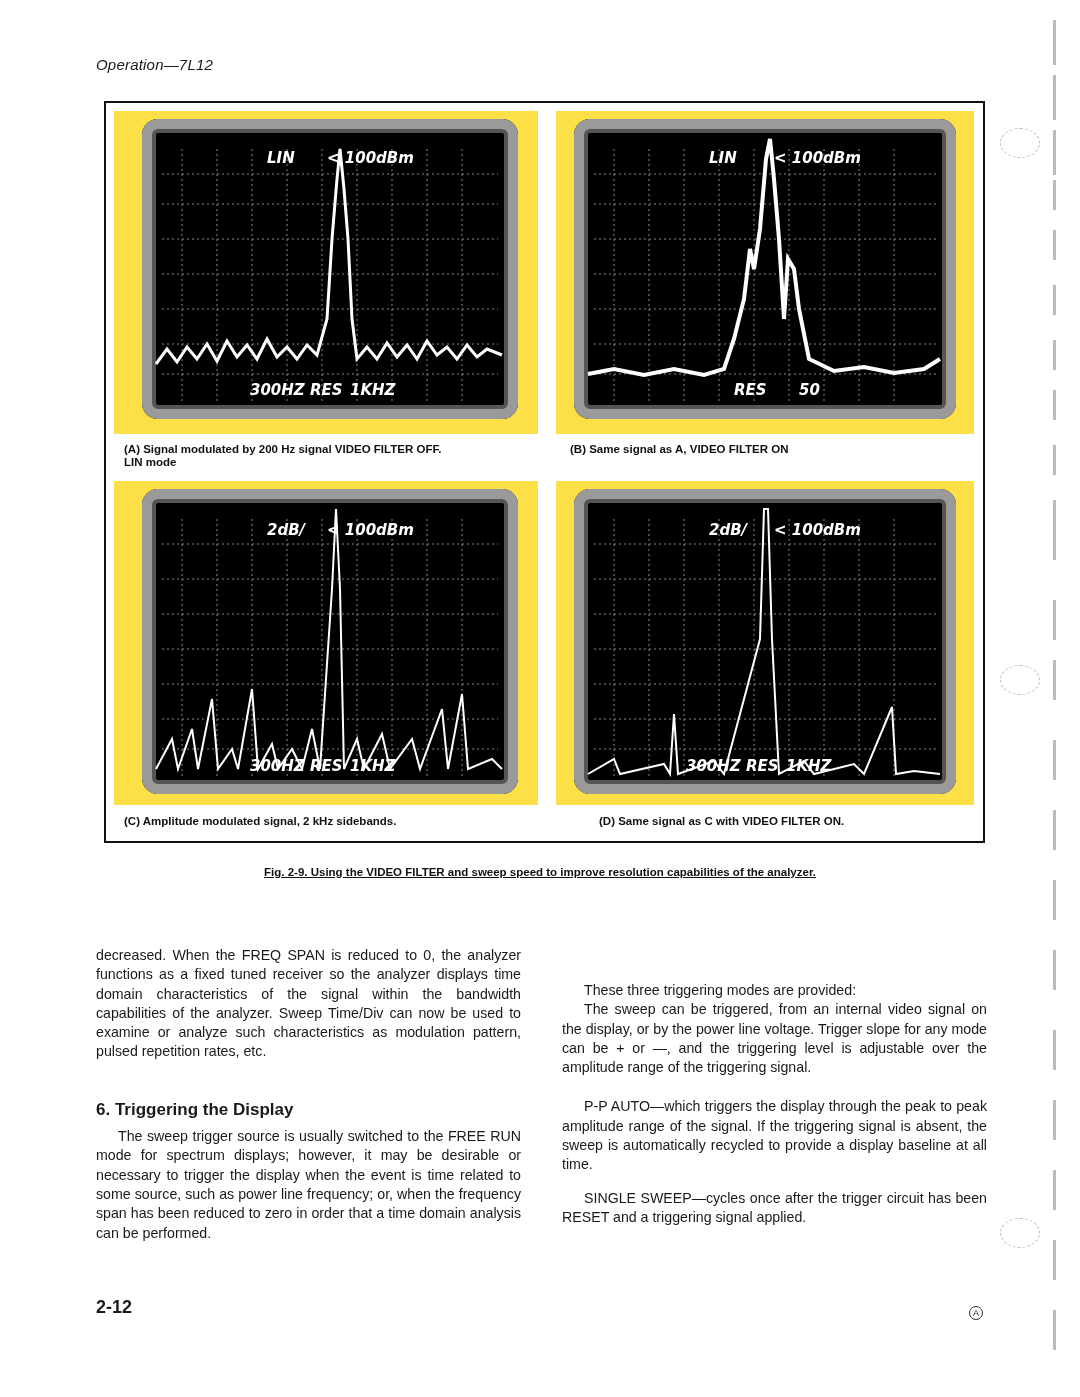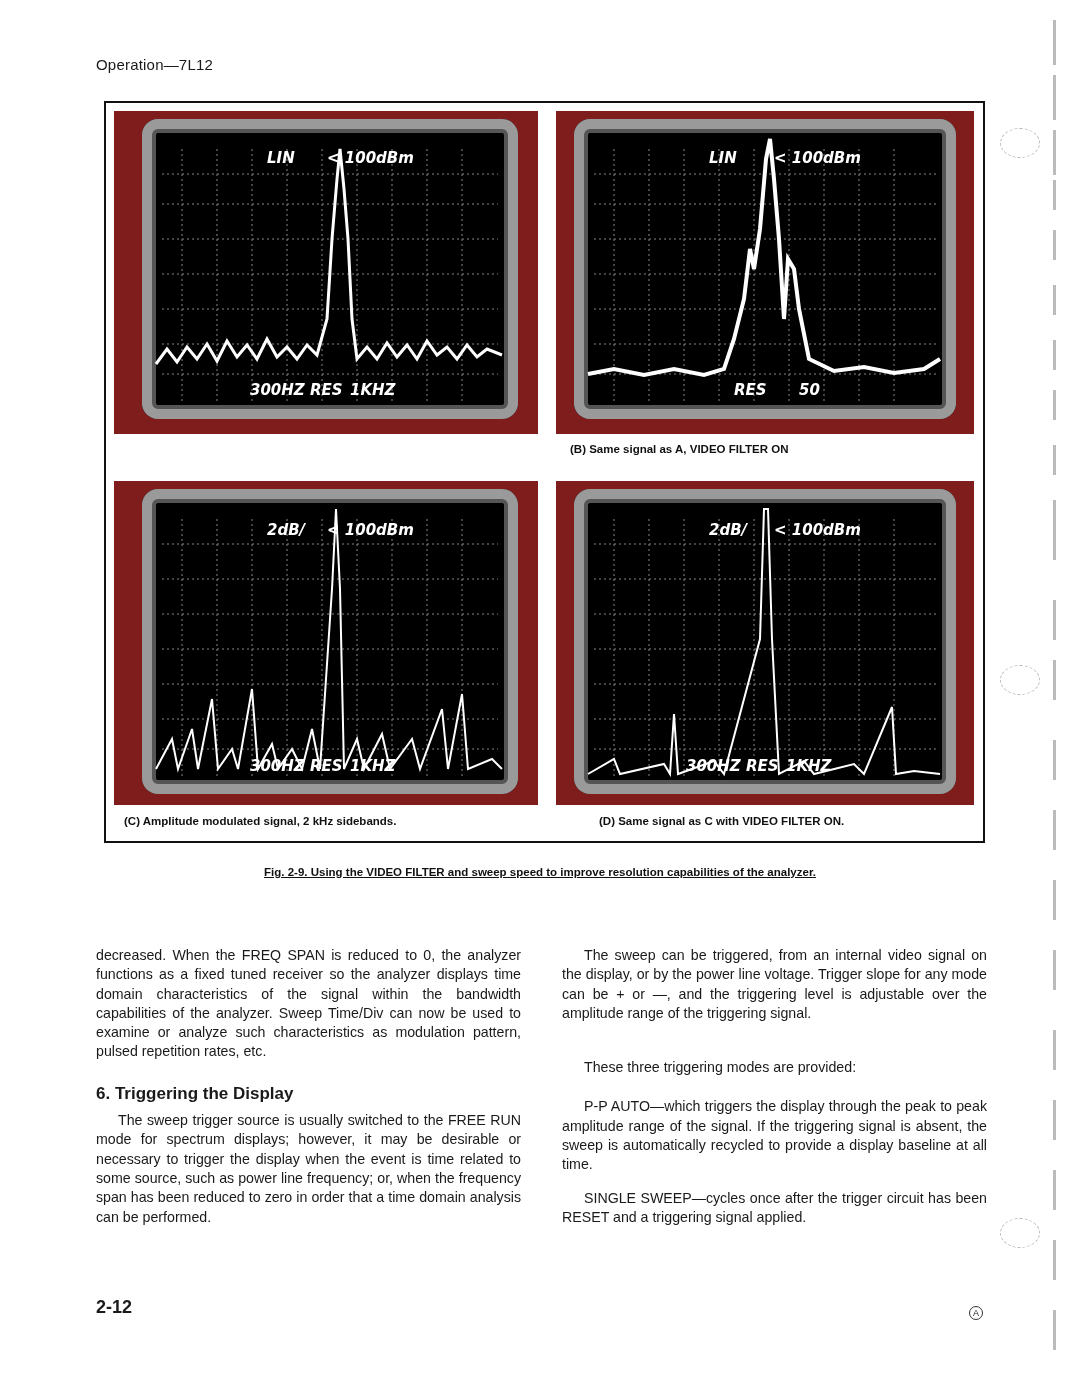--- a/index.html
+++ b/index.html
@@ -1,25 +1,25 @@
 <!DOCTYPE html>
 <html><head>
 <meta charset="utf-8">
 <style>
   * { box-sizing: border-box; margin: 0; padding: 0; }
   html, body { width: 1080px; height: 1397px; background: #fff; overflow: hidden; }
   body { position: relative; font-family: "Liberation Sans", sans-serif; color: #1a1a1a; }
 
-  .running-head { position: absolute; left: 96px; top: 56px; font-size: 15px; letter-spacing: 0.2px; }
+  .running-head { position: absolute; left: 96px; top: 56px; font-size: 15px; letter-spacing: 0.2px; font-style: italic; }
 
   .figure-frame {
     position: absolute; left: 104px; top: 101px; width: 881px; height: 742px;
     border: 2px solid #111;
   }
-  .panel { position: absolute; background: #7f1d1d; overflow: hidden; }
+  .panel { position: absolute; background: #fde047; overflow: hidden; }
   .crt {
     position: absolute; border-radius: 16px;
     background: #000;
     box-shadow: 0 0 0 10px #9a9a9a inset, 0 0 0 14px #555 inset;
   }
   .crt svg { position: absolute; left: 0; top: 0; width: 100%; height: 100%; }
   .crt-label {
     position: absolute; color: #fff; font-family: "DejaVu Sans", sans-serif;
     font-weight: bold; font-style: italic; font-size: 15px; white-space: nowrap;
   }
@@ -71,20 +71,24 @@
             <line x1="20" y1="255" x2="356" y2="255"></line>
         </g>
         <polyline fill="none" stroke="#fff" stroke-width="3" points="14,245 25,230 35,243 45,228 55,240 65,225 75,242 85,222 95,238 105,226 115,240 125,220 135,238 145,228 155,240 165,226 175,236 185,200 190,120 195,60 198,30 202,70 206,120 210,200 215,240 225,228 235,240 245,224 255,238 265,226 275,240 285,222 295,236 305,228 315,240 325,226 335,238 345,230 360,236"></polyline>
       </svg>
       <span class="crt-label" style="left:125px;top:30px;">LIN</span>
       <span class="crt-label" style="left:185px;top:30px;">&lt; 100dBm</span>
       <span class="crt-label" style="left:108px;top:262px;">300HZ RES</span>
       <span class="crt-label" style="left:208px;top:262px;">1KHZ</span>
     </div>
   </div>
+  <div class="caption" style="left:18px;top:340px;width:420px;">
+    <div>(A)  Signal modulated by 200 Hz signal VIDEO FILTER OFF.</div>
+    <div>LIN mode</div>
+  </div>
 
   <div class="panel" style="left:450px;top:8px;width:418px;height:323px;">
     <div class="crt" style="left:18px;top:8px;width:382px;height:300px;">
       <svg viewBox="0 0 382 300" preserveAspectRatio="none">
         <g stroke="#888" stroke-width="1" stroke-dasharray="2,3">
           <line x1="40" y1="30" x2="40" y2="285"></line>
             <line x1="75" y1="30" x2="75" y2="285"></line>
             <line x1="110" y1="30" x2="110" y2="285"></line>
             <line x1="145" y1="30" x2="145" y2="285"></line>
             <line x1="180" y1="30" x2="180" y2="285"></line>
@@ -176,27 +180,27 @@
   </div>
   <div class="caption" style="left:464px;top:712px;width:400px;padding-left:29px;">
     <div>(D)  Same signal as C with VIDEO FILTER ON.</div>
   </div>
 </div>
 
 <div class="fig-caption">Fig. 2-9.  Using the VIDEO FILTER and sweep speed to improve resolution capabilities of the analyzer.</div>
 
 <div class="col" style="left:96px;top:946px;width:425px;">
   <p>decreased. When the FREQ SPAN is reduced to 0, the analyzer functions as a fixed tuned receiver so the analyzer displays time domain characteristics of the signal within the bandwidth capabilities of the analyzer. Sweep Time/Div can now be used to examine or analyze such characteristics as modulation pattern, pulsed repetition rates, etc.</p>
-  <div class="section-heading" style="margin-top:22px;">6.  Triggering the Display</div>
+  <div class="section-heading" style="margin-top:38px;">6.  Triggering the Display</div>
   <p class="indent">The sweep trigger source is usually switched to the FREE RUN mode for spectrum displays; however, it may be desirable or necessary to trigger the display when the event is time related to some source, such as power line frequency; or, when the frequency span has been reduced to zero in order that a time domain analysis can be performed.</p>
 </div>
 
 <div class="col" style="left:562px;top:946px;width:425px;">
+  <p class="indent" style="margin-top:35px;">These three triggering modes are provided:</p>
   <p class="indent">The sweep can be triggered, from an internal video signal on the display, or by the power line voltage. Trigger slope for any mode can be + or —, and the triggering level is adjustable over the amplitude range of the triggering signal.</p>
-  <p class="indent" style="margin-top:35px;">These three triggering modes are provided:</p>
   <p class="indent" style="margin-top:20px;">P-P AUTO—which triggers the display through the peak to peak amplitude range of the signal. If the triggering signal is absent, the sweep is automatically recycled to provide a display baseline at all time.</p>
   <p class="indent" style="margin-top:14px;">SINGLE SWEEP—cycles once after the trigger circuit has been RESET and a triggering signal applied.</p>
 </div>
 
 <div class="page-number">2-12</div>
 <div class="rev-mark">A</div>
 
 <div class="binder-mark" style="top:20px;height:45px;"></div>
 <div class="binder-mark" style="top:75px;height:45px;"></div>
 <div class="binder-mark" style="top:130px;height:45px;"></div>

